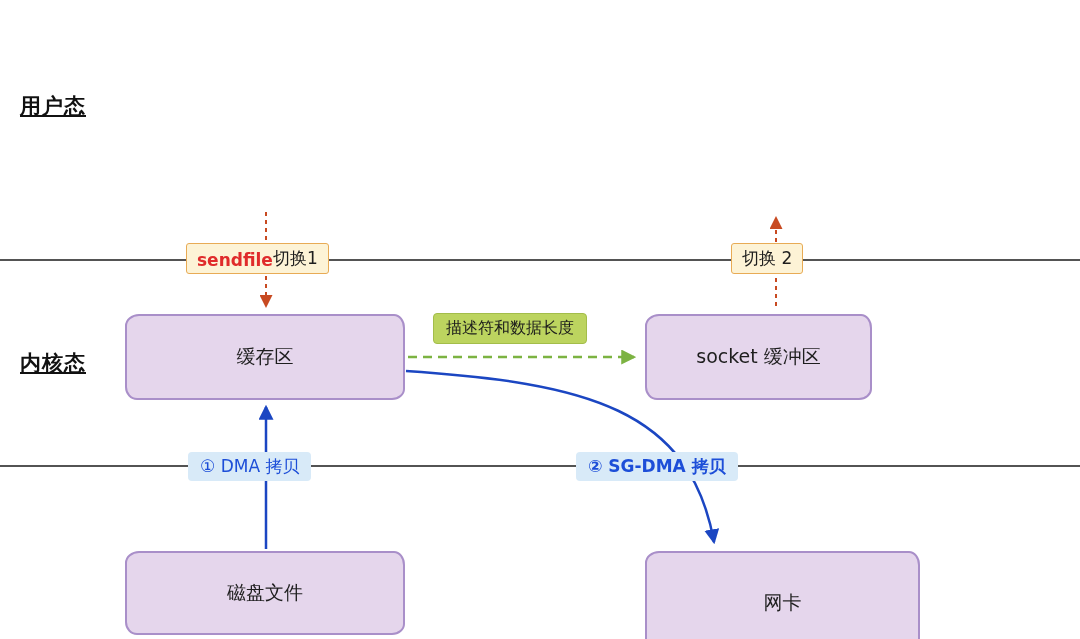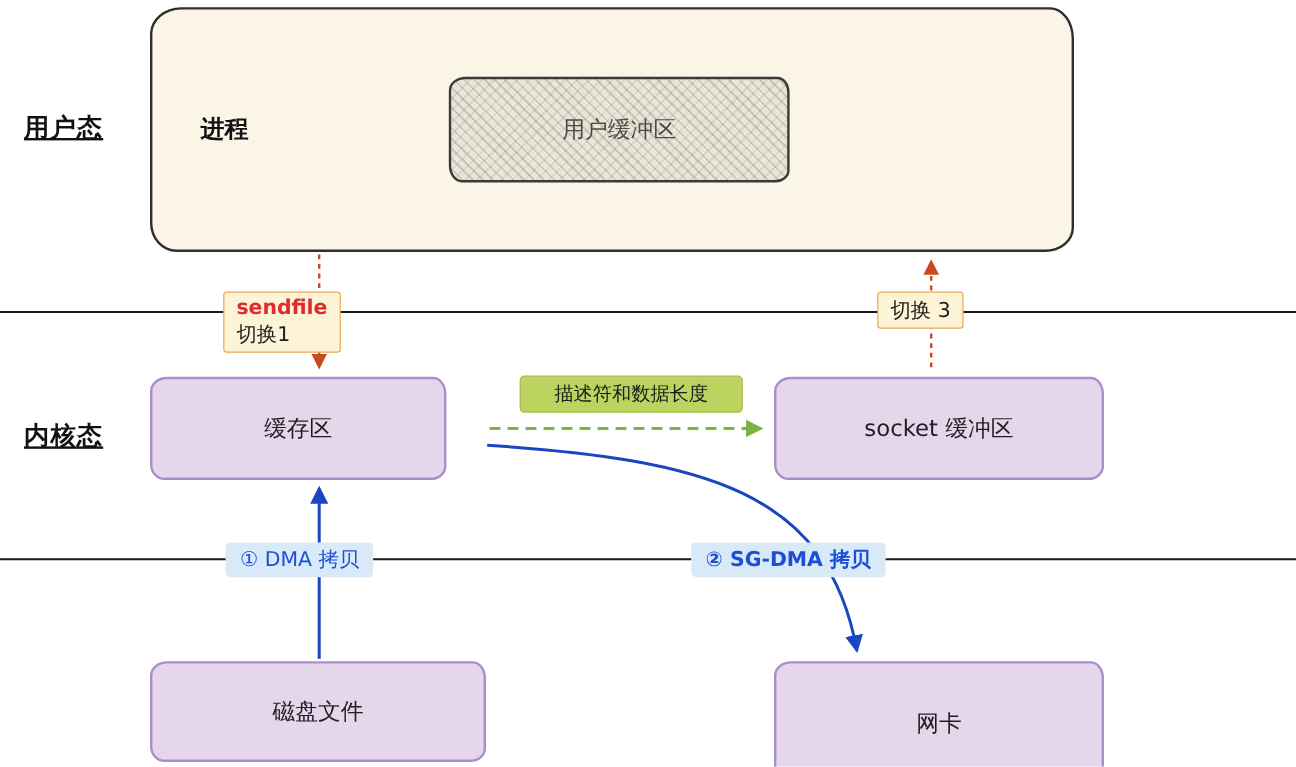--- a/index.html
+++ b/index.html
@@ -79,51 +79,50 @@
     background: #e5d6ec;
     border: 2px solid #a98fc9;
     border-radius: 14px 11px 13px 12px / 12px 14px 11px 13px;
     display: flex;
     align-items: center;
     justify-content: center;
     font-size: 19px;
     color: #1e1e1e;
     z-index: 2;
   }
-  .kernel-buffer { left: 125px; top: 314px; width: 247px; height: 86px; }
-  .socket-buffer { left: 645px; top: 314px; width: 275px; height: 86px; }
+  .kernel-buffer { left: 125px; top: 314px; width: 280px; height: 86px; }
+  .socket-buffer { left: 645px; top: 314px; width: 227px; height: 86px; }
   .disk-file     { left: 125px; top: 551px; width: 280px; height: 84px; }
   .nic           { left: 645px; top: 551px; width: 275px; height: 104px; }
 
   
   .chip {
     position: absolute;
     display: flex;
-    align-items: flex-start;
+    align-items: flex-end;
     justify-content: center;
     z-index: 3;
     font-size: 17px;
     white-space: nowrap;
-    flex-direction: column;
   }
   .chip-orange {
     background: #fdf3d6;
     border: 1.5px solid #e8ab55;
     border-radius: 3px;
     padding: 3px 10px;
   }
   .chip-sendfile { left: 186px; top: 243px; }
   .chip-sendfile .kw { color: #e02b2b; font-weight: 700; }
   .chip-switch2 { left: 731px; top: 243px; }
 
   .chip-green {
     background: #bcd45f;
     border: 1px solid #a3bd4a;
     border-radius: 4px;
-    padding: 4px 28px;
+    padding: 4px 12px;
     font-size: 16px;
     color: #1b1b1b;
   }
   .chip-descriptor { left: 433px; top: 313px; }
 
   .chip-blue {
     background: #d8eaf8;
     border-radius: 4px;
     padding: 3px 12px;
     color: #1d4ed8;
@@ -160,45 +159,39 @@
     <line x1="408" y1="357" x2="634" y2="357" stroke="#7cb342" stroke-width="2.5" stroke-dasharray="9,6" marker-end="url(#arrow-green)"></line>
 
     <line x1="266" y1="549" x2="266" y2="407" stroke="#1b46c2" stroke-width="2.5" marker-end="url(#arrow-blue)"></line>
 
     <path d="M 406 371 C 585 383 690 408 714 542" fill="none" stroke="#1b46c2" stroke-width="2.5" marker-end="url(#arrow-blue)"></path>
   </svg>
 
   <div class="mode-label mode-user">用户态</div>
   <div class="mode-label mode-kernel">内核态</div>
 
-  <div class="process-box">
-    <div class="process-label">进程</div>
-    <div class="user-buffer">
-      <span>用户缓冲区</span>
-    </div>
-  </div>
 
   <div class="pbox kernel-buffer">
     <span>缓存区</span>
   </div>
   <div class="pbox socket-buffer">
     <span>socket 缓冲区</span>
   </div>
 
   <div class="pbox disk-file">
     <span>磁盘文件</span>
   </div>
   <div class="pbox nic">
     <span>网卡</span>
   </div>
 
   <div class="chip chip-orange chip-sendfile">
     <span class="kw">sendfile</span>
       <span> 切换1</span>
   </div>
-  <div class="chip chip-orange chip-switch2">切换 3</div>
+  <div class="chip chip-orange chip-switch2">切换 2</div>
 
   <div class="chip chip-green chip-descriptor">描述符和数据长度</div>
 
   <div class="chip chip-blue chip-dma">① DMA 拷贝</div>
   <div class="chip chip-blue chip-sgdma">② SG-DMA 拷贝</div>
 
 </div>
 
 </body></html>

